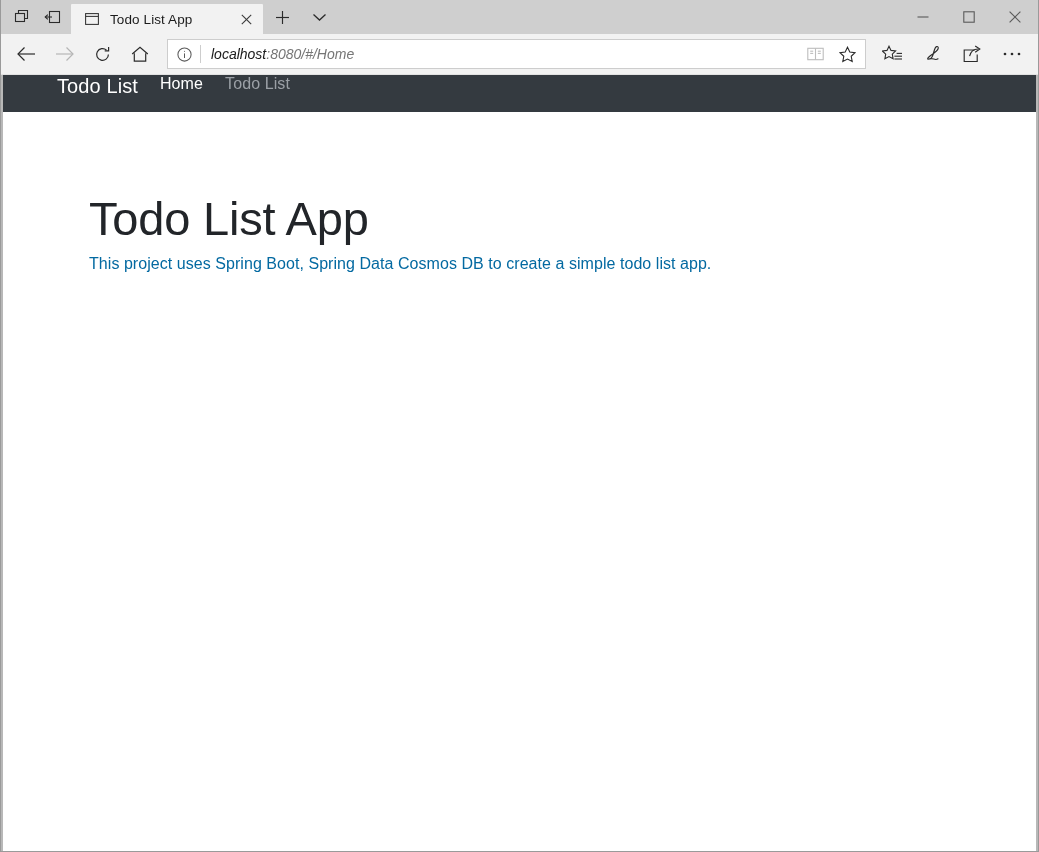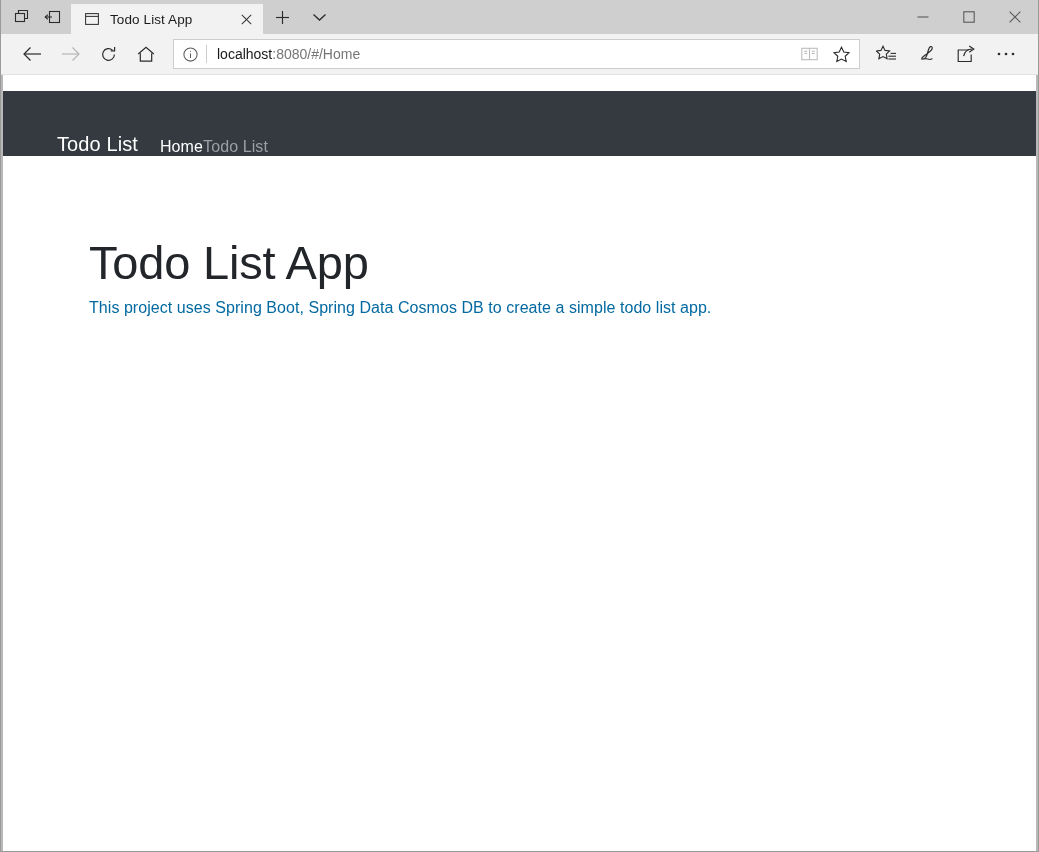--- a/index.html
+++ b/index.html
@@ -109,22 +109,23 @@
     justify-content: center;
     color: #5a5a5a;
   }
 
   
   #toolbar {
     height: 41px;
     background: #f2f2f2;
     display: flex;
     align-items: center;
-    padding: 0 12px;
+    padding: 0 6px;
     border-bottom: 1px solid #e2e2e2;
+    font-style: italic;
   }
   .nav-btn {
     width: 38px;
     height: 36px;
     display: flex;
     align-items: center;
     justify-content: center;
     color: #2b2b2b;
     flex: 0 0 auto;
   }
@@ -195,38 +196,38 @@
     border-left: 2px solid #b8b8b8;
     border-right: 2px solid #b8b8b8;
     overflow: hidden;
   }
 
   
   #site-navbar {
     position: relative;
     left: -2px;
     width: 1039px;
-    height: 65px;
+    height: 37px;
     background: #343a40;
     display: flex;
-    align-items: flex-end;
+    align-items: flex-start;
     padding-left: 56px;
-    margin-top: 16px;
   }
   .brand {
     color: #ffffff;
     font-size: 20px;
     font-weight: 400;
     letter-spacing: 0.1px;
     margin-right: 22px;
     white-space: nowrap;
   }
   .nav-links {
     display: flex;
     align-items: center;
+    gap: 22px;
   }
   .nav-link {
     font-size: 16px;
     white-space: nowrap;
     letter-spacing: 0.1px;
   }
   .nav-link.active { color: #ffffff; }
   .nav-link.muted { color: #9ba0a6; }
 
   

